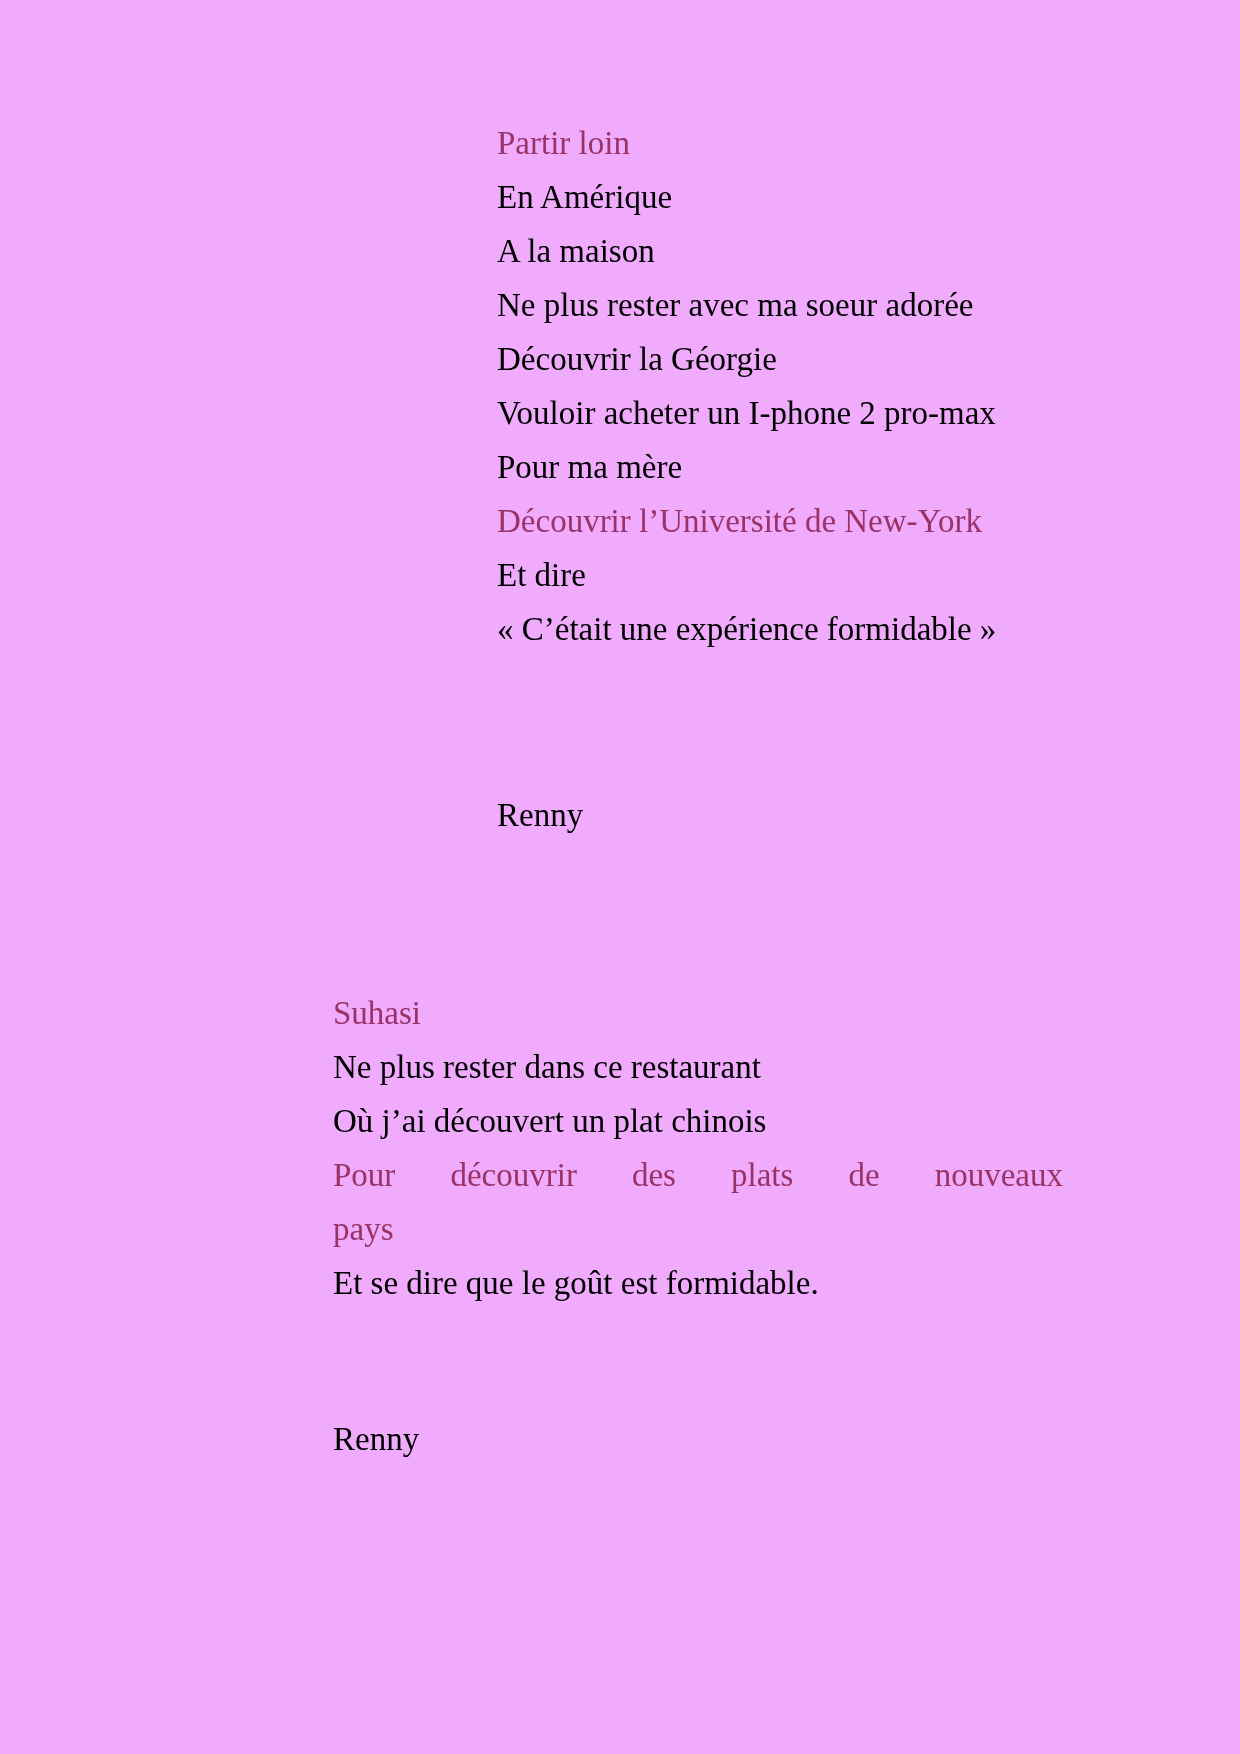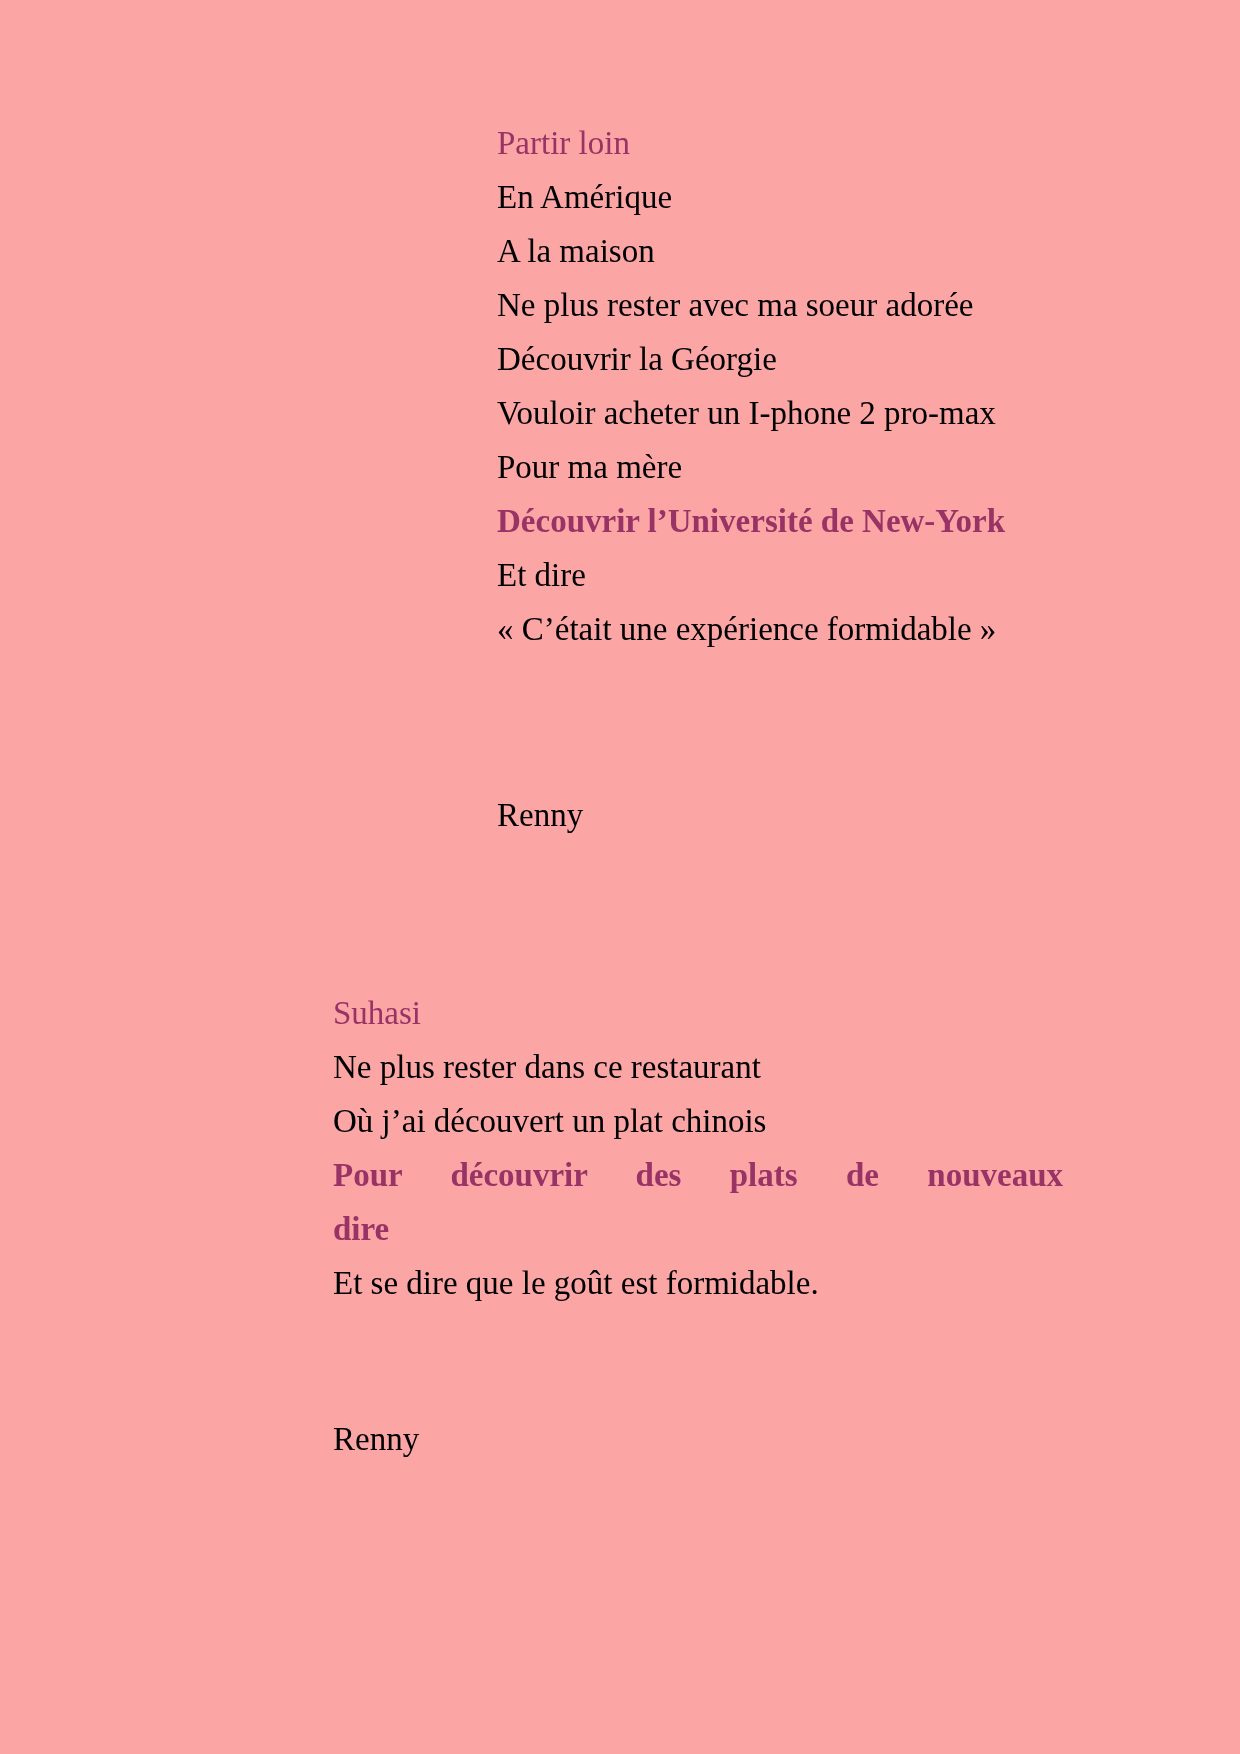--- a/index.html
+++ b/index.html
@@ -4,36 +4,36 @@
 <style>
   html, body {
     margin: 0;
     padding: 0;
     background: #ffffff;
   }
   .page {
     position: relative;
     width: 1240px;
     height: 1754px;
-    background: #fca5a5;
+    background: #f0abfc;
     font-family: "Liberation Serif", serif;
     color: #000000;
     overflow: hidden;
   }
   .poem { position: absolute; }
   .poem p {
     margin: 0;
     font-size: 33px;
     line-height: 54px;
     white-space: nowrap;
   }
   .poem-1 { left: 497px; top: 116px; width: 610px; }
   .poem-2 { left: 333px; top: 986px; width: 730px; }
   .accent { color: #993366; }
-  .accent-bold { color: #993366; font-weight: bold; }
+  .accent-bold { color: #993366; font-weight: normal; }
   .justified {
     white-space: normal !important;
     text-align: justify;
     text-align-last: justify;
     width: 730px;
   }
   .author { font-weight: normal; }
   .author-1 { margin-top: 132px !important; }
   .author-2 { margin-top: 102px !important; }
 </style>
@@ -54,18 +54,18 @@
     <p>Et dire</p>
     <p>« C’était une expérience formidable »</p>
     <p class="author author-1">Renny</p>
   </section>
 
   <section class="poem poem-2">
     <p class="accent">Suhasi</p>
     <p>Ne plus rester dans ce restaurant</p>
     <p>Où j’ai découvert un plat chinois</p>
     <p class="accent-bold justified">Pour découvrir des plats de nouveaux</p>
-    <p class="accent-bold">dire</p>
+    <p class="accent-bold">pays</p>
     <p>Et se dire que le goût est formidable.</p>
     <p class="author author-2">Renny</p>
   </section>
 
 </div>
 
 </body></html>

